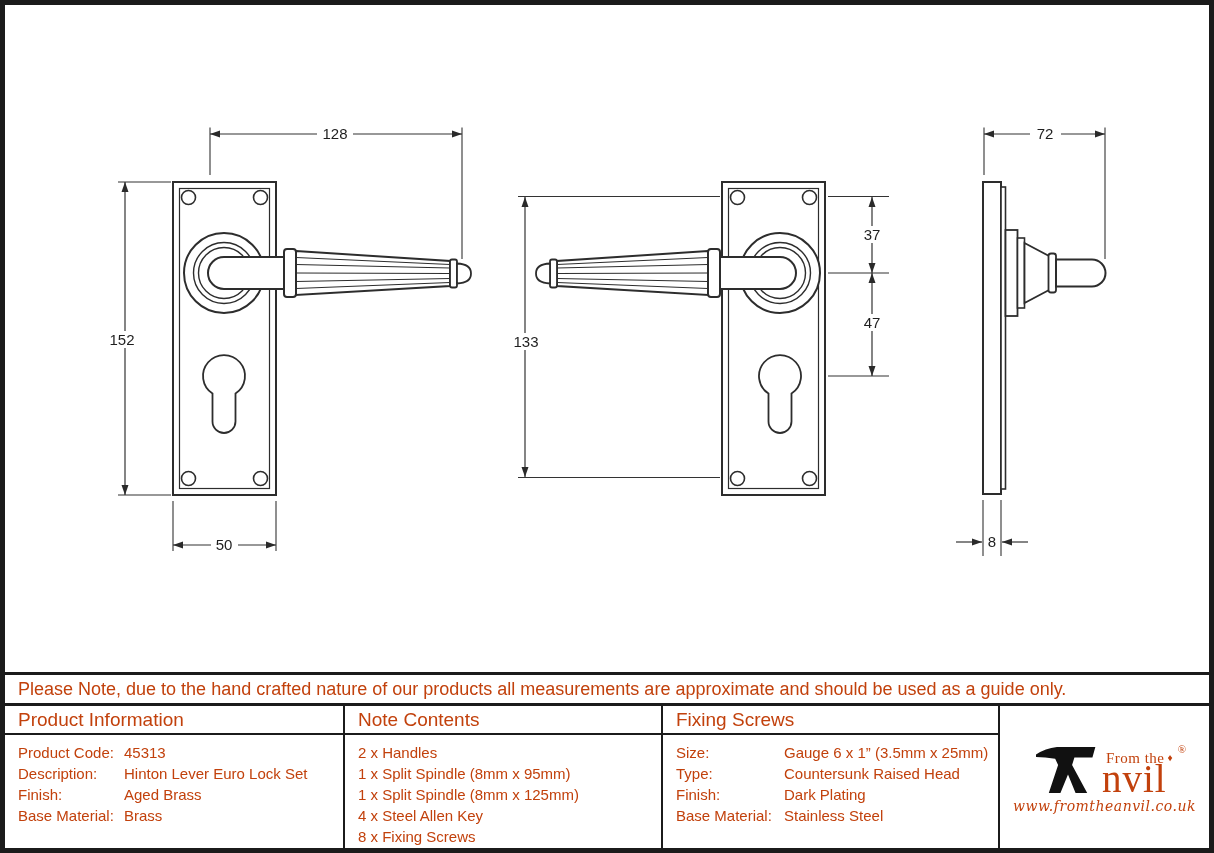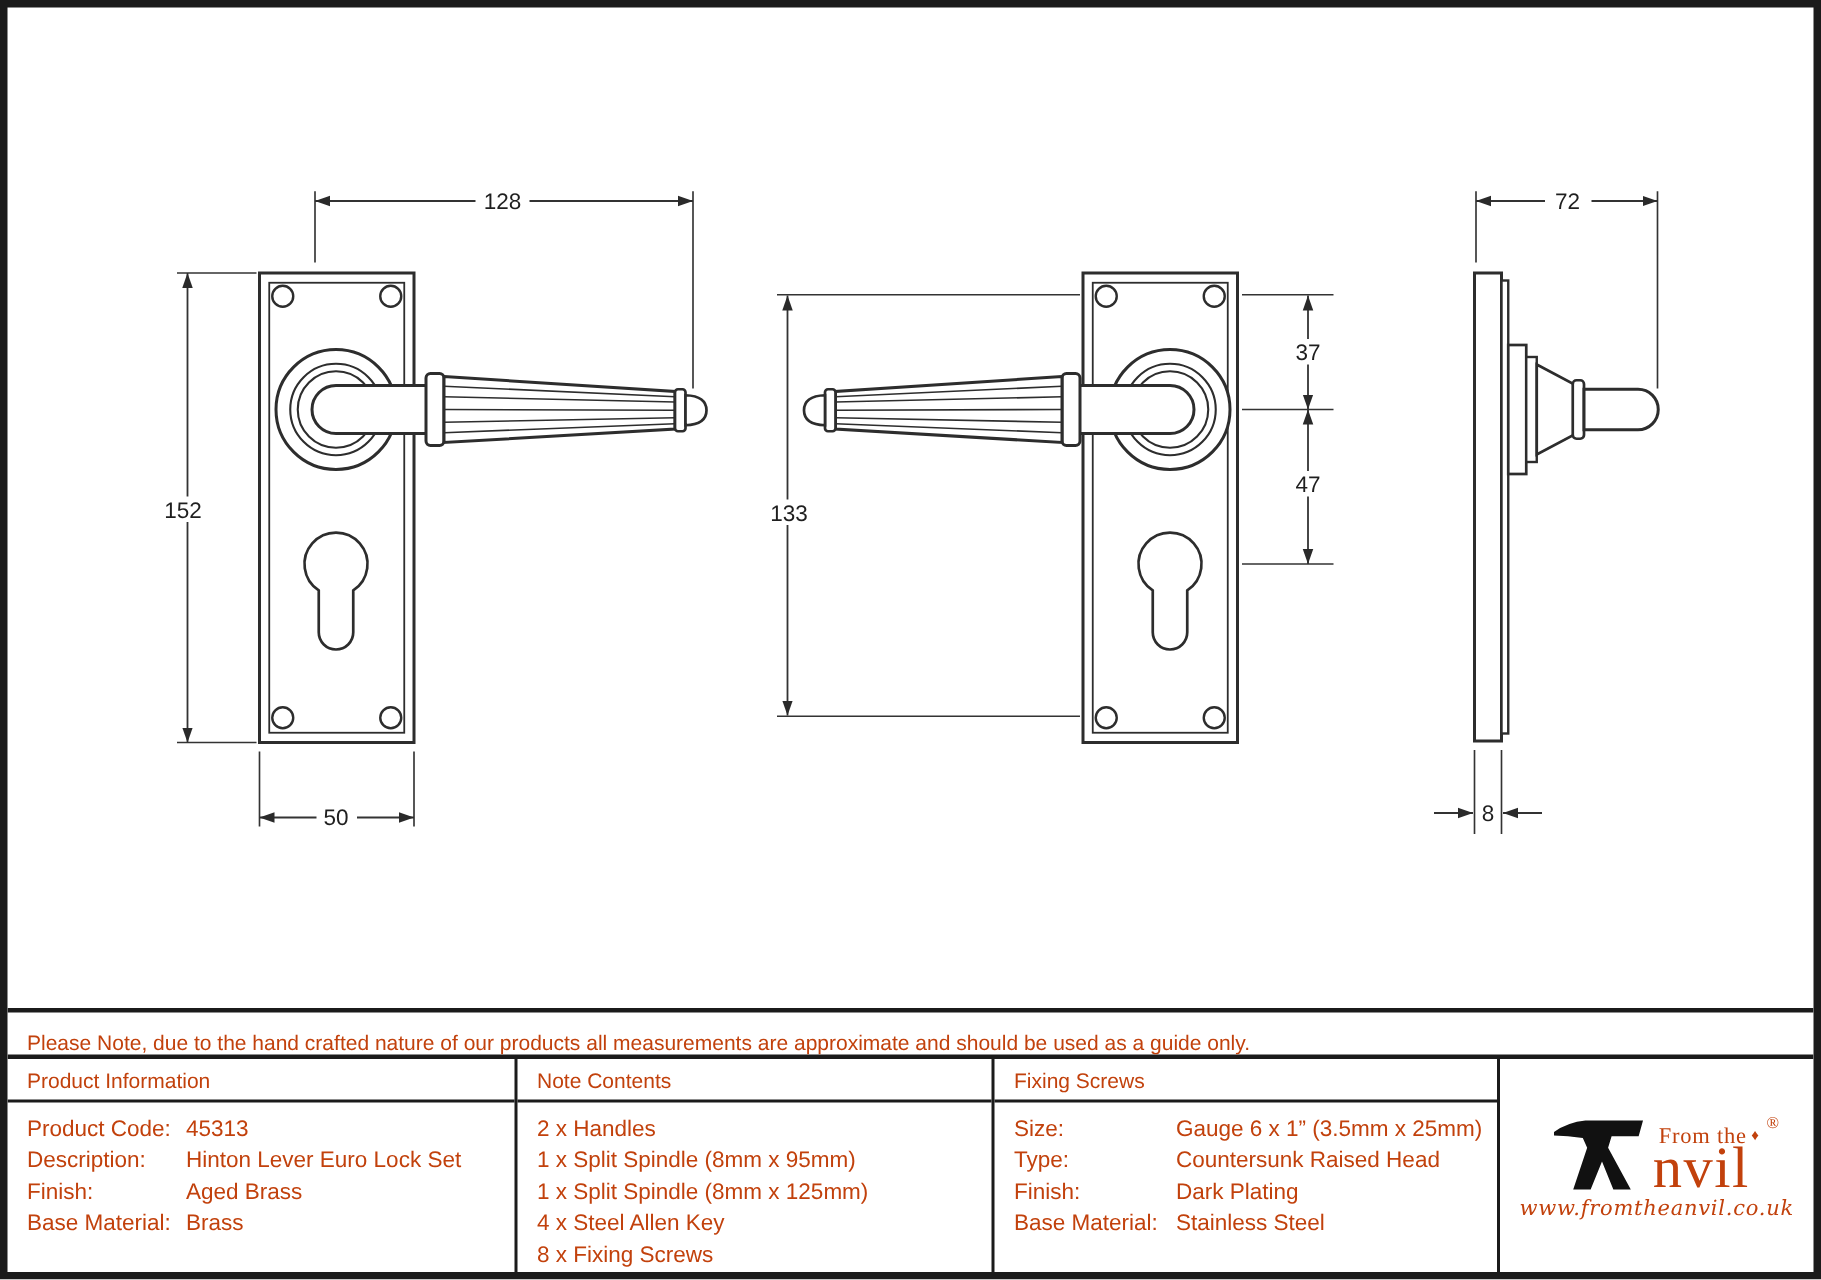--- a/index.html
+++ b/index.html
@@ -17,41 +17,41 @@
   .dim-text{
     font-family:"Liberation Sans", sans-serif;
     font-size:15px;
     fill:#1f1f1f;
   }
   .note-bar{
     position:absolute;left:0;top:667px;width:1204px;height:34px;
     box-sizing:border-box;
     border-top:3px solid #1b1b1b;
     border-bottom:3px solid #1b1b1b;
-    display:flex;align-items:flex-end;
+    display:flex;align-items:center;
     padding-left:13px;
-    font-size:14px;
+    font-size:18px;
   }
   .info-row{
     position:absolute;left:0;top:701px;bottom:0;width:1204px;
     display:flex;
   }
   .col{box-sizing:border-box;border-right:2.5px solid #1b1b1b;}
   .col:last-child{border-right:none;}
   .col-product{width:340px;}
   .col-pack{width:318px;}
   .col-fixing{width:337px;}
   .col-logo{flex:1;display:flex;align-items:center;justify-content:center;}
   .col-header{
     box-sizing:border-box;
     height:29px;
     border-bottom:2.5px solid #1b1b1b;
     display:flex;align-items:center;
     padding-left:13px;
-    font-size:14px;
+    font-size:19px;
   }
   .col-body{padding:7px 0 0 13px;font-size:15px;line-height:21px;}
   .kv{display:grid;grid-template-columns:106px 1fr;}
   .col-fixing .kv{grid-template-columns:108px 1fr;}
   .pack-item{white-space:nowrap;}
   
   .logo{display:flex;flex-direction:column;align-items:center;}
   .logo-mark{position:relative;display:flex;align-items:flex-end;}
   .anvil-glyph{display:block;}
   .mark-right{position:relative;margin-left:2px;}

